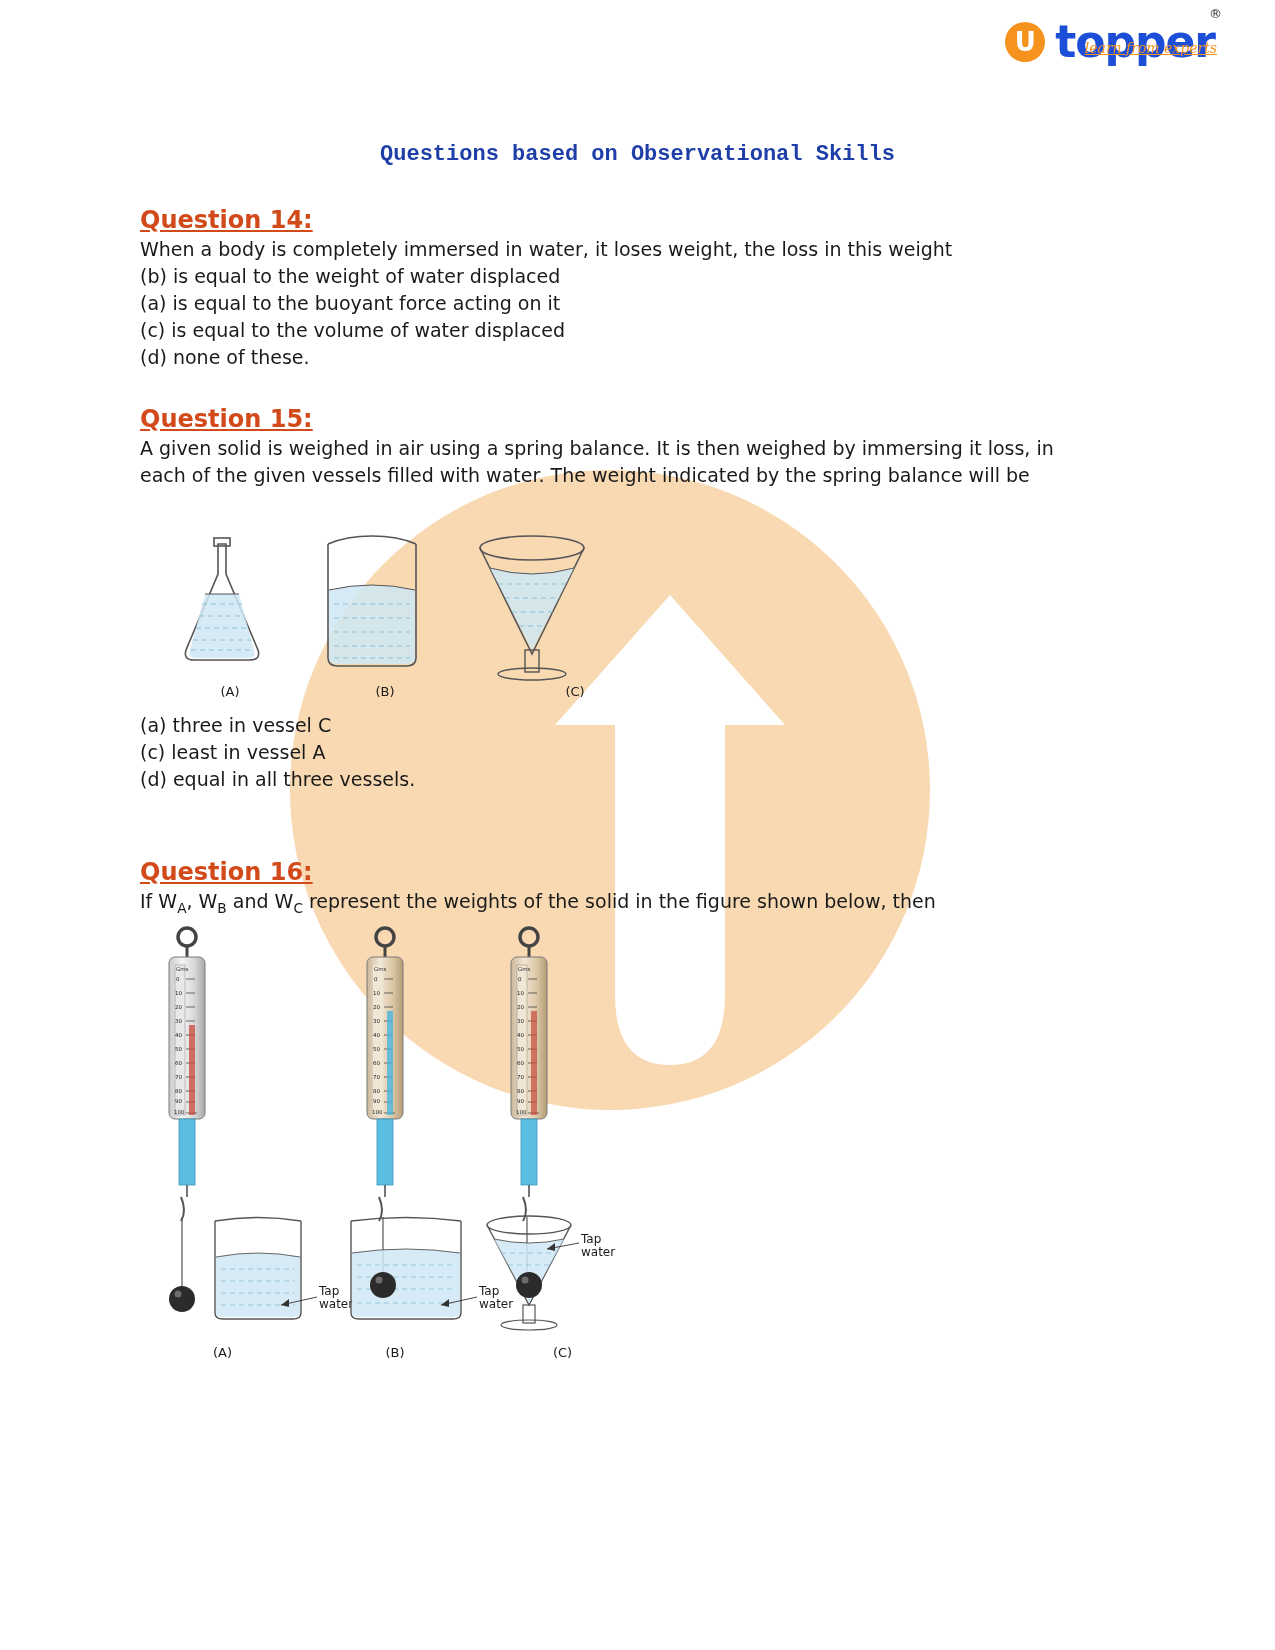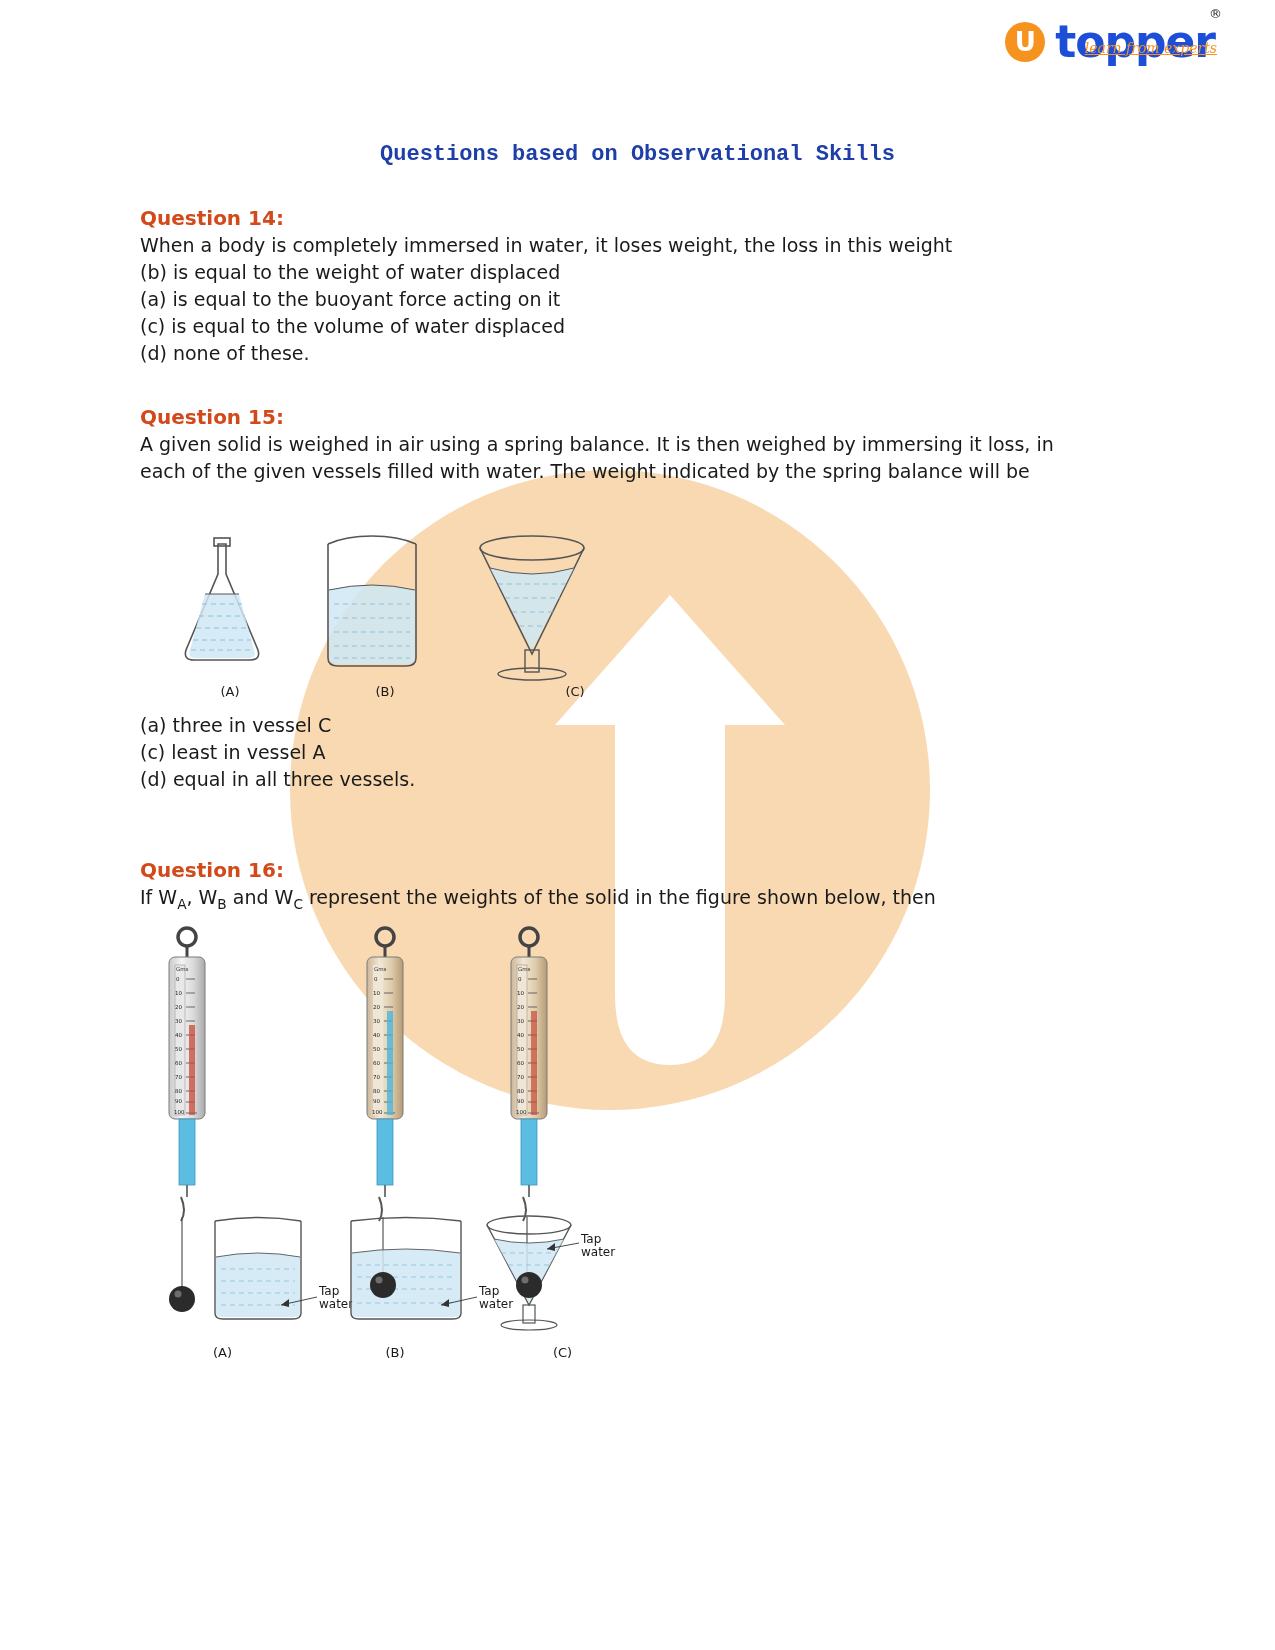--- a/index.html
+++ b/index.html
@@ -97,24 +97,25 @@
     left: 0;
     width: 100%;
     text-align: center;
     font-size: 22px;
     font-weight: bold;
     color: #1f3fa8;
     font-family: Liberation Mono, monospace;
   }
 
   .qheading {
-    font-size: 20px;
+    font-size: 24px;
     font-weight: bold;
     color: #d2491a;
     margin: 0 0 2px 0;
+    text-decoration: underline;
   }
   .qtext, .qopt {
     font-size: 19px;
     line-height: 27px;
     margin: 0;
     color: #1a1a1a;
   }
 
   .block {
     position: absolute;

